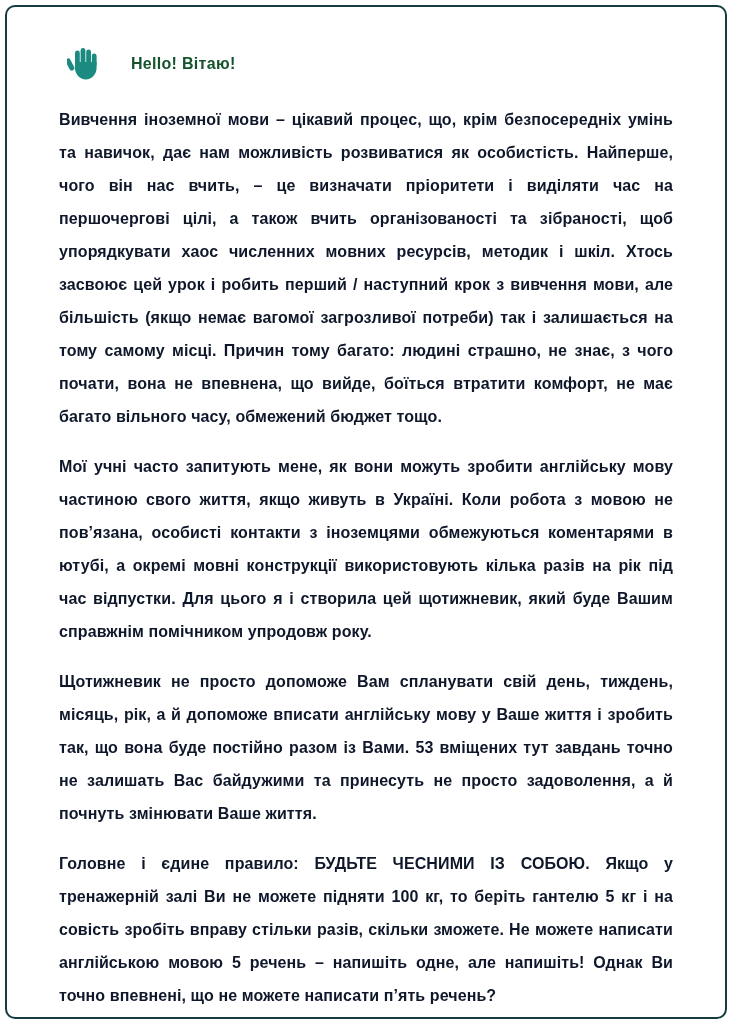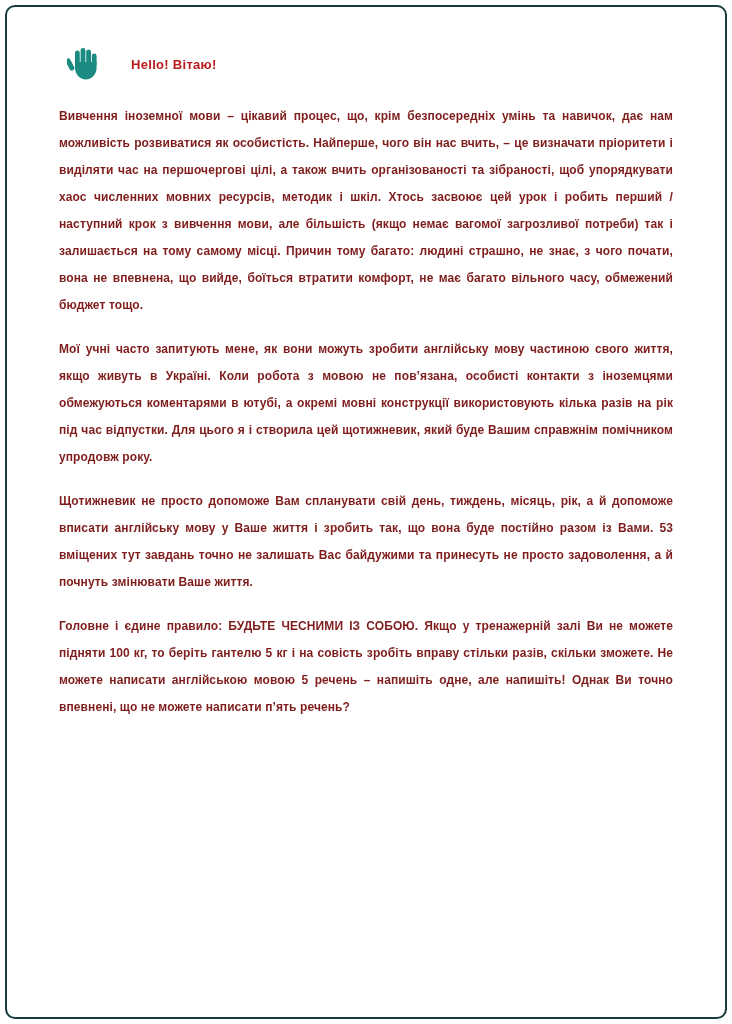--- a/index.html
+++ b/index.html
@@ -27,32 +27,32 @@
     margin-left: 8px;
     margin-bottom: 22px;
   }
   .hand-icon {
     display: inline-flex;
     width: 32px;
     height: 34px;
     flex: 0 0 auto;
   }
   .greeting {
-    font-size: 13px;
+    font-size: 16px;
     font-weight: bold;
-    color: #b91c1c;
+    color: #14532d;
     letter-spacing: 0.3px;
     text-align: right;
   }
   .content p {
     margin: 0 0 17px 0;
-    font-size: 12px;
-    line-height: 27px;
+    font-size: 16px;
+    line-height: 33px;
     font-weight: bold;
-    color: #7f1d1d;
+    color: #0f172a;
     text-align: justify;
     letter-spacing: 0.1px;
   }
   .content p:last-child { margin-bottom: 16px; }
 </style>
 </head>
 <body>
 
 <div class="page">
 

